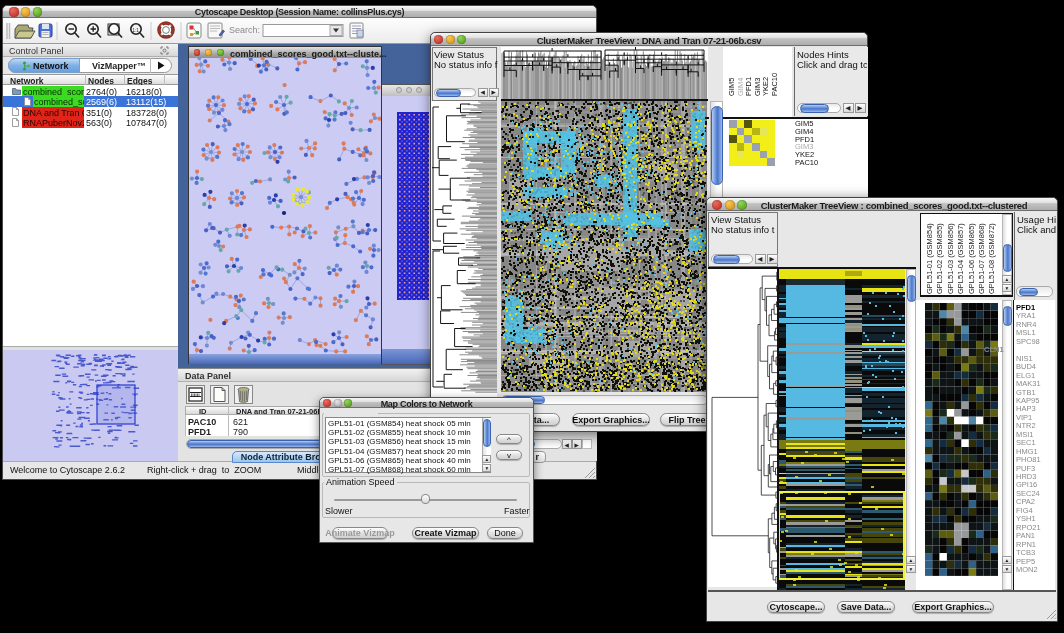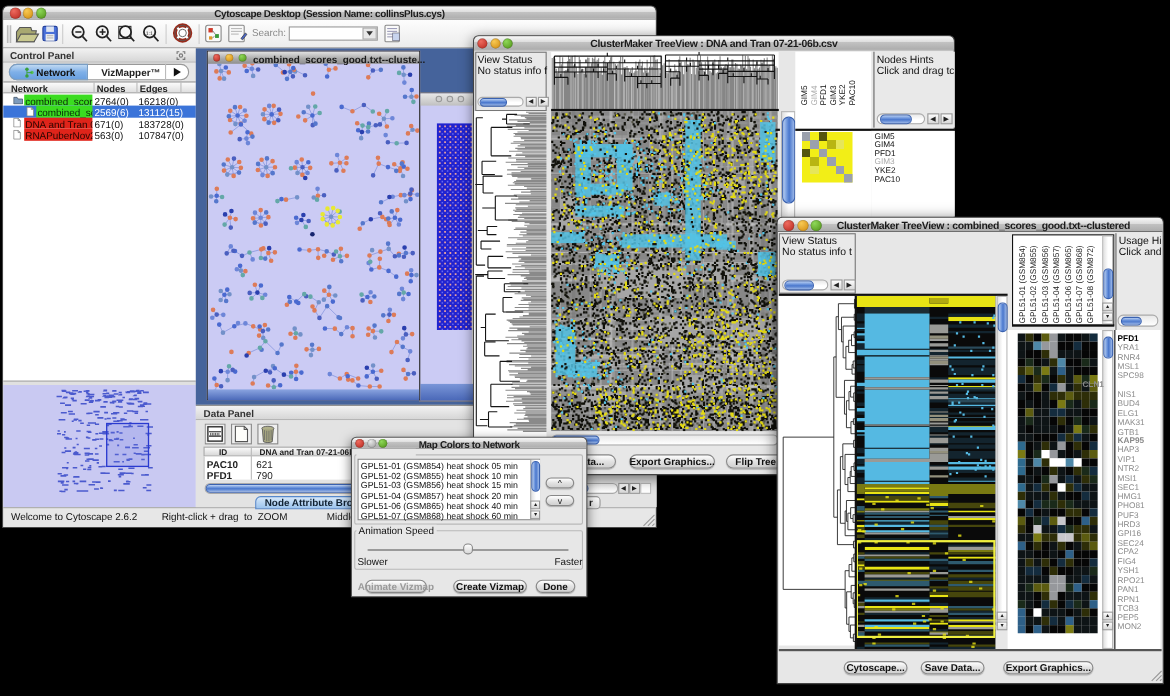--- a/index.html
+++ b/index.html
@@ -69,21 +69,21 @@
 <rect x="260" y="6.5" width="80" height="12" fill="#fff" stroke="#9a9a9a"></rect>
 <rect x="327" y="7.5" width="12" height="10" fill="#e8e8e8" stroke="#aaa"></rect>
 <path d="M330 10.5h6l-3 4z" fill="#333"></path>
 <g>
 <rect x="347" y="5" width="13" height="15" rx="1" fill="#fafafa" stroke="#888"></rect>
 <path d="M349 8h9M349 10.5h9M349 13h9M349 15.5h6" stroke="#88a" stroke-width="0.8"></path>
 <rect x="354" y="12" width="6" height="7" fill="#c8d4ee" stroke="#667" stroke-width="0.6"></rect>
 </g>
 </svg>
 <div class="abs" style="left:3px;top:44px;width:175px;height:13px;background:linear-gradient(180deg,#f2f2f2,#d6d6d6);border-bottom:1px solid #b0b0b0"></div>
-<div class="abs t9" style="left:9px;top:46px;font-weight:bold;color:#333">Control Panel</div>
+<div class="abs t9" style="left:9px;top:46px;font-weight:normal;color:#333">Control Panel</div>
 <svg class="abs" style="left:160px;top:46px" width="9" height="9">
     <path d="M1 3V1h2M6 1h2v2M8 6v2H6M3 8H1V6" stroke="#777" fill="none"></path>
     <circle cx="4.5" cy="4.5" r="1.5" fill="none" stroke="#777"></circle>
   </svg>
 <div class="abs" style="left:3px;top:57px;width:175px;height:404px;background:#e7e7e7"></div>
 <div class="abs" style="left:8px;top:58px;width:164px;height:15px;background:#fff;border:1px solid #999;border-radius:8px"></div>
 <div class="abs" style="left:8px;top:58px;width:72px;height:15px;background:linear-gradient(180deg,#c0d9f2,#7fb0e8 50%,#6aa0e0);border:1px solid #7a9ec4;border-radius:8px 0 0 8px"></div>
 <svg class="abs" style="left:22px;top:61px" width="9" height="10">
     <circle cx="2.5" cy="2" r="1.6" fill="#3aa03a"></circle>
     <circle cx="2.5" cy="8" r="1.6" fill="#3aa03a"></circle>
@@ -119,21 +119,21 @@
   </svg>
 <div class="abs" style="left:34px;top:97.0px;width:50px;overflow:hidden;font-size:9px;color:#0a2a0a;white-space:nowrap">combined_sco</div>
 <div class="abs" style="left:86px;top:97.0px;font-size:9px;color:#fff">2569(6)</div>
 <div class="abs" style="left:126px;top:97.0px;font-size:9px;color:#fff">13112(15)</div>
 <div class="abs" style="left:22px;top:106.5px;width:62px;height:10.5px;background:#e0241a"></div>
 <svg class="abs" style="left:12px;top:107.3px" width="7" height="9" viewBox="0 0 7 9">
     <path d="M0.5 0.5h4l2 2v6h-6z" fill="#fff" stroke="#888" stroke-width="0.8"></path>
     <path d="M4.5 0.5v2h2" fill="none" stroke="#888" stroke-width="0.8"></path>
   </svg>
 <div class="abs" style="left:23px;top:107.5px;width:61px;overflow:hidden;font-size:9px;color:#2a0500;white-space:nowrap">DNA and Tran 07</div>
-<div class="abs" style="left:86px;top:107.5px;font-size:9px;color:#111">671(0)</div>
+<div class="abs" style="left:86px;top:107.5px;font-size:9px;color:#111">351(0)</div>
 <div class="abs" style="left:126px;top:107.5px;font-size:9px;color:#111">183728(0)</div>
 <div class="abs" style="left:22px;top:117.0px;width:62px;height:10.5px;background:#e0241a"></div>
 <svg class="abs" style="left:12px;top:117.8px" width="7" height="9" viewBox="0 0 7 9">
     <path d="M0.5 0.5h4l2 2v6h-6z" fill="#fff" stroke="#888" stroke-width="0.8"></path>
     <path d="M4.5 0.5v2h2" fill="none" stroke="#888" stroke-width="0.8"></path>
   </svg>
 <div class="abs" style="left:23px;top:118.0px;width:61px;overflow:hidden;font-size:9px;color:#2a0500;white-space:nowrap">RNAPuberNov2+</div>
 <div class="abs" style="left:86px;top:118.0px;font-size:9px;color:#111">563(0)</div>
 <div class="abs" style="left:126px;top:118.0px;font-size:9px;color:#111">107847(0)</div>
 <div class="abs" style="left:3px;top:346px;width:175px;height:4px;background:#e0e0e0;border-top:1px solid #aaa"></div>
@@ -880,21 +880,21 @@
 <div class="abs" style="left:1016px;top:311.4px;font-size:7.5px;font-weight:normal;color:#8a8a8a">YRA1</div>
 <div class="abs" style="left:1016px;top:319.9px;font-size:7.5px;font-weight:normal;color:#8a8a8a">RNR4</div>
 <div class="abs" style="left:1016px;top:328.4px;font-size:7.5px;font-weight:normal;color:#8a8a8a">MSL1</div>
 <div class="abs" style="left:1016px;top:336.8px;font-size:7.5px;font-weight:normal;color:#8a8a8a">SPC98</div>
 <div class="abs" style="left:984px;top:345.2px;font-size:7.5px;font-weight:bold;color:#8a8a8a">CLN1</div>
 <div class="abs" style="left:1016px;top:353.7px;font-size:7.5px;font-weight:normal;color:#8a8a8a">NIS1</div>
 <div class="abs" style="left:1016px;top:362.1px;font-size:7.5px;font-weight:normal;color:#8a8a8a">BUD4</div>
 <div class="abs" style="left:1016px;top:370.6px;font-size:7.5px;font-weight:normal;color:#8a8a8a">ELG1</div>
 <div class="abs" style="left:1016px;top:379.1px;font-size:7.5px;font-weight:normal;color:#8a8a8a">MAK31</div>
 <div class="abs" style="left:1016px;top:387.5px;font-size:7.5px;font-weight:normal;color:#8a8a8a">GTB1</div>
-<div class="abs" style="left:1016px;top:395.9px;font-size:7.5px;font-weight:bold;color:#8a8a8a">KAP95</div>
+<div class="abs" style="left:1016px;top:395.9px;font-size:7.5px;font-weight:normal;color:#8a8a8a">KAP95</div>
 <div class="abs" style="left:1016px;top:404.4px;font-size:7.5px;font-weight:normal;color:#8a8a8a">HAP3</div>
 <div class="abs" style="left:1016px;top:412.9px;font-size:7.5px;font-weight:normal;color:#8a8a8a">VIP1</div>
 <div class="abs" style="left:1016px;top:421.3px;font-size:7.5px;font-weight:normal;color:#8a8a8a">NTR2</div>
 <div class="abs" style="left:1016px;top:429.8px;font-size:7.5px;font-weight:normal;color:#8a8a8a">MSI1</div>
 <div class="abs" style="left:1016px;top:438.2px;font-size:7.5px;font-weight:normal;color:#8a8a8a">SEC1</div>
 <div class="abs" style="left:1016px;top:446.6px;font-size:7.5px;font-weight:normal;color:#8a8a8a">HMG1</div>
 <div class="abs" style="left:1016px;top:455.1px;font-size:7.5px;font-weight:normal;color:#8a8a8a">PHO81</div>
 <div class="abs" style="left:1016px;top:463.5px;font-size:7.5px;font-weight:normal;color:#8a8a8a">PUF3</div>
 <div class="abs" style="left:1016px;top:472.0px;font-size:7.5px;font-weight:normal;color:#8a8a8a">HRD3</div>
 <div class="abs" style="left:1016px;top:480.4px;font-size:7.5px;font-weight:normal;color:#8a8a8a">GPI16</div>
@@ -941,12 +941,12 @@
 <div style="position:absolute;left:496px;top:434px;width:26px;height:10px;border-radius:5.0px;background:linear-gradient(180deg,#fff,#e2e2e2 50%,#d0d0d0);border:1px solid #888;box-shadow:0 1px 1px rgba(0,0,0,.25);display:flex;align-items:center;justify-content:center;font-size:8px;font-weight:normal;color:#111;white-space:nowrap">^</div>
 <div style="position:absolute;left:496px;top:450px;width:26px;height:10px;border-radius:5.0px;background:linear-gradient(180deg,#fff,#e2e2e2 50%,#d0d0d0);border:1px solid #888;box-shadow:0 1px 1px rgba(0,0,0,.25);display:flex;align-items:center;justify-content:center;font-size:8px;font-weight:normal;color:#111;white-space:nowrap">v</div>
 <div class="abs etch" style="left:322px;top:482px;width:208px;height:36px"></div>
 <div class="abs t9" style="left:324px;top:477px;background:#e7e7e7;padding:0 2px">Animation Speed</div>
 <div class="abs" style="left:334px;top:498.5px;width:183px;height:2px;background:#9a9a9a;border-radius:1px"></div>
 <div class="abs" style="left:421px;top:494px;width:9px;height:10px;background:linear-gradient(180deg,#fdfdfd,#d8d8d8);border:1px solid #888;border-radius:4px 4px 4px 4px"></div>
 <div class="abs t9" style="left:325px;top:506px">Slower</div>
 <div class="abs t9" style="left:504px;top:506px">Faster</div>
 <div style="position:absolute;left:332px;top:527px;width:56px;height:12px;border-radius:6.0px;background:linear-gradient(180deg,#fff,#e2e2e2 50%,#d0d0d0);border:1px solid #888;box-shadow:0 1px 1px rgba(0,0,0,.25);display:flex;align-items:center;justify-content:center;font-size:9px;font-weight:bold;color:#9a9a9a;white-space:nowrap">Animate Vizmap</div>
 <div style="position:absolute;left:412px;top:527px;width:67px;height:12px;border-radius:6.0px;background:linear-gradient(180deg,#fff,#e2e2e2 50%,#d0d0d0);border:1px solid #888;box-shadow:0 1px 1px rgba(0,0,0,.25);display:flex;align-items:center;justify-content:center;font-size:9px;font-weight:bold;color:#111;white-space:nowrap">Create Vizmap</div>
-<div style="position:absolute;left:487px;top:527px;width:36px;height:12px;border-radius:6.0px;background:linear-gradient(180deg,#fff,#e2e2e2 50%,#d0d0d0);border:1px solid #888;box-shadow:0 1px 1px rgba(0,0,0,.25);display:flex;align-items:center;justify-content:center;font-size:9px;font-weight:bold;color:#111;white-space:nowrap">Done</div>
+<div style="position:absolute;left:487px;top:527px;width:36px;height:12px;border-radius:6.0px;background:linear-gradient(180deg,#fff,#e2e2e2 50%,#d0d0d0);border:1px solid #888;box-shadow:0 1px 1px rgba(0,0,0,.25);display:flex;align-items:center;justify-content:center;font-size:9px;font-weight:normal;color:#111;white-space:nowrap">Done</div>
 </body></html>

